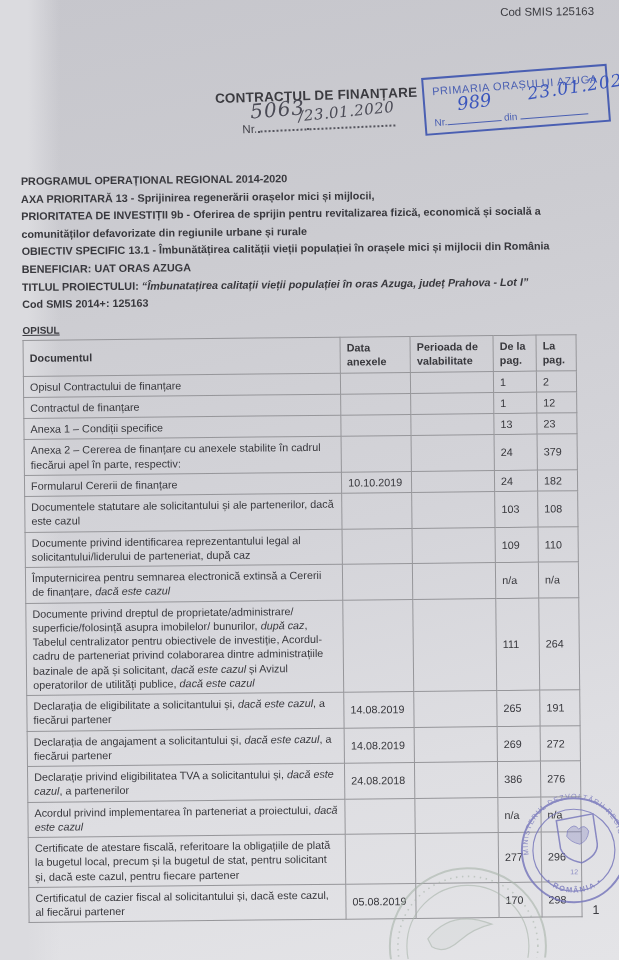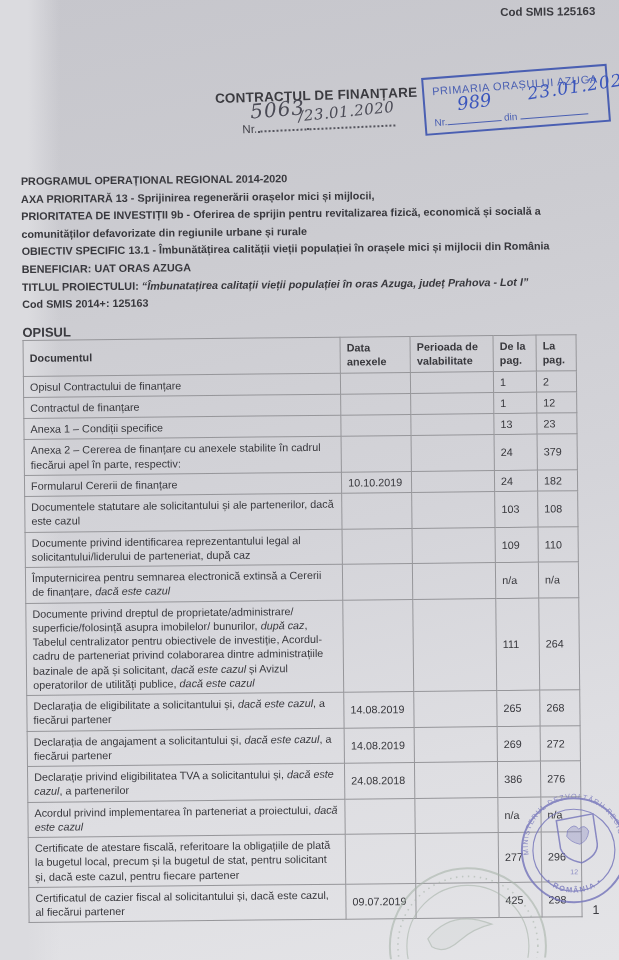--- a/index.html
+++ b/index.html
@@ -4,36 +4,36 @@
 <style>
   html,body{margin:0;padding:0;background:#b9b9bf;}
   .page{
     position:relative;width:619px;height:960px;overflow:hidden;
     font-family:"Liberation Sans",sans-serif;color:#3b3b40;
     background:
       linear-gradient(90deg,#dbdbdf 0px,#dbdbdf 28px,rgba(219,219,223,0) 60px),
       linear-gradient(168deg,#c6c6cc 0%,#ccccd1 28%,#d4d4d9 55%,#dedee2 78%,#e4e4e7 100%);
   }
   .content{position:absolute;inset:0;transform:rotate(-0.6deg);}
-  .cod-smis{position:absolute;top:8px;left:505px;font-weight:bold;font-size:11.5px;}
+  .cod-smis{position:absolute;top:8px;left:505px;font-weight:normal;font-size:11.5px;}
   .title{position:absolute;top:88px;left:219px;font-weight:bold;font-size:13.5px;letter-spacing:.2px;transform:rotate(-1.2deg);}
   .nr-line{position:absolute;top:118px;left:246px;font-size:11.5px;color:#45454c;transform:rotate(-2deg);}
   .dots{display:inline-block;height:10px;border-bottom:2px dotted #55555e;vertical-align:baseline;}
   .hand{font-family:"DejaVu Serif",serif;font-style:italic;white-space:nowrap;}
   .hand-5063{position:absolute;top:97px;left:254px;font-size:20px;color:#4a4a55;transform:rotate(-4deg);letter-spacing:1px;}
   .hand-cdate{position:absolute;top:103px;left:302px;font-size:15px;color:#4a4a55;transform:rotate(-5deg);letter-spacing:.5px;}
   .reg-stamp{position:absolute;left:427px;top:73px;width:182px;height:54px;border:2px solid #4a5fb2;transform:rotate(-3.8deg);color:#4a5fb2;}
   .reg-org{margin:6px 6px 0;font-size:11px;letter-spacing:.6px;text-align:center;white-space:nowrap;}
   .reg-nrrow{position:absolute;left:8px;bottom:5px;font-size:10px;white-space:nowrap;}
   .uline{display:inline-block;height:9px;border-bottom:1.5px solid #4a5fb2;}
   .hand-989{position:absolute;left:32px;top:15px;font-size:18px;color:#3a55bd;transform:rotate(-3deg);}
   .hand-rdate{position:absolute;left:103px;top:8px;font-size:17px;color:#3a55bd;transform:rotate(-4deg);letter-spacing:1px;}
   .program{position:absolute;left:24px;top:170px;width:578px;font-weight:bold;font-size:10.8px;line-height:17.6px;color:#38383d;}
   .program .bi{font-style:italic;}
-  .opis-caption{position:absolute;left:24px;top:322px;font-weight:bold;font-size:13px;}
+  .opis-caption{position:absolute;left:24px;top:322px;font-weight:bold;font-size:10px;text-decoration:underline;}
   table.opis{position:absolute;left:24px;top:337px;width:554px;border-collapse:collapse;font-size:10.8px;line-height:1.32;color:#38383d;}
   table.opis th,table.opis td{border:1px solid #96969a;padding:3px 6px;vertical-align:middle;text-align:left;font-weight:normal;}
   table.opis th{font-weight:bold;}
   td.c-doc{text-align:justify;}
   td.c-from,td.c-to,th.c-from,th.c-to{padding-left:7px;}
   .pageno{position:absolute;left:588px;top:906px;font-size:12.5px;color:#3d3d42;}
   .stamp-svg{position:absolute;pointer-events:none;}
 </style>
 </head>
 <body>
@@ -146,21 +146,21 @@
             <td class="c-date"></td>
             <td class="c-period"></td>
             <td class="c-from">111</td>
             <td class="c-to">264</td>
           </tr>
           <tr>
             <td class="c-doc"><span>Declarația de eligibilitate a solicitantului și, </span><i>dacă este cazul</i><span>, a fiecărui partener</span></td>
             <td class="c-date">14.08.2019</td>
             <td class="c-period"></td>
             <td class="c-from">265</td>
-            <td class="c-to">268</td>
+            <td class="c-to">191</td>
           </tr>
           <tr>
             <td class="c-doc"><span>Declarația de angajament a solicitantului și, </span><i>dacă este cazul</i><span>, a fiecărui partener</span></td>
             <td class="c-date">14.08.2019</td>
             <td class="c-period"></td>
             <td class="c-from">269</td>
             <td class="c-to">272</td>
           </tr>
           <tr>
             <td class="c-doc"><span>Declarație privind eligibilitatea TVA a solicitantului și, </span><i>dacă este cazul</i><span>, a partenerilor</span></td>
@@ -178,23 +178,23 @@
           </tr>
           <tr>
             <td class="c-doc"><span>Certificate de atestare fiscală, referitoare la obligațiile de plată la bugetul local, precum și la bugetul de stat, pentru solicitant și, dacă este cazul, pentru fiecare partener</span></td>
             <td class="c-date"></td>
             <td class="c-period"></td>
             <td class="c-from">277</td>
             <td class="c-to">296</td>
           </tr>
           <tr>
             <td class="c-doc"><span>Certificatul de cazier fiscal al solicitantului și, dacă este cazul, al fiecărui partener</span></td>
-            <td class="c-date">09.07.2019</td>
-            <td class="c-period"></td>
-            <td class="c-from">425</td>
+            <td class="c-date">05.08.2019</td>
+            <td class="c-period"></td>
+            <td class="c-from">170</td>
             <td class="c-to">298</td>
           </tr>
         </tbody>
     </table>
 
     <svg class="stamp-svg" style="left:500px;top:783px;opacity:.8" width="140" height="145" viewBox="0 0 140 145">
       <g stroke="#7474ba" fill="none">
         <circle cx="70" cy="70" r="52" stroke-width="2"></circle>
         <circle cx="70" cy="70" r="41" stroke-width="1.2"></circle>
         <path id="ringPathTop" d="M 25,74 A 46,46 0 1 1 115,74" stroke="none"></path>

